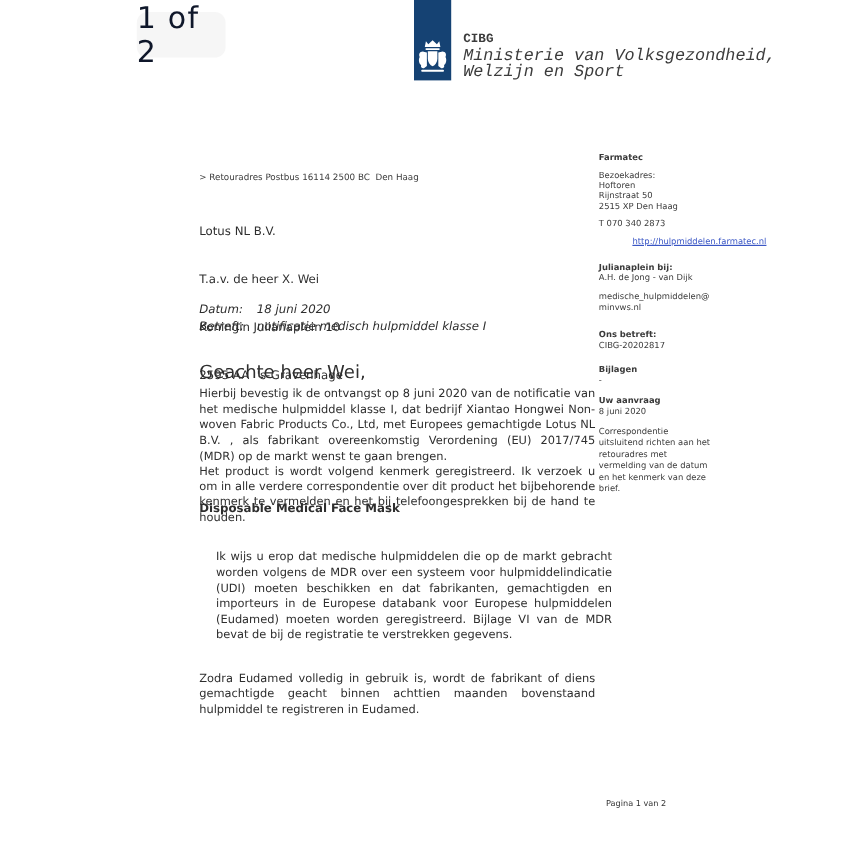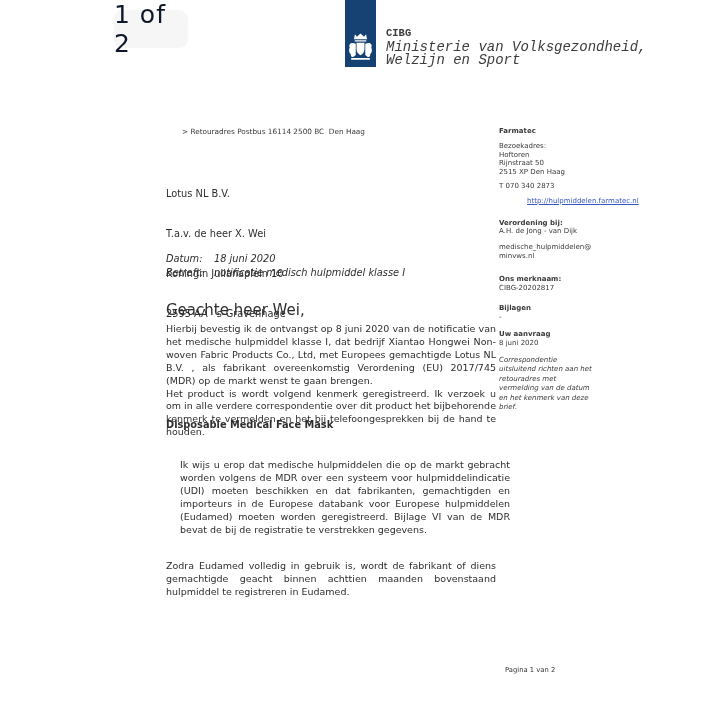--- a/index.html
+++ b/index.html
@@ -29,21 +29,21 @@
   .ribbon {
     left: 345px; top: 0; width: 31px; height: 67px;
     background: #154273;
   }
   .crest { position: absolute; left: 2px; top: 31px; }
   .logo-text { left: 386px; top: 27px; font-family: Liberation Mono, monospace; color: #3c3c3c; }
   .logo-org { font-weight: bold; font-size: 10.5px; margin-bottom: 2px; }
   .logo-ministry { font-style: italic; font-size: 14px; line-height: 13px; }
 
   
-  .return-address { left: 166px; top: 127px; font-size: 7.3px; color: #3a3a3a; white-space: pre; margin-left: 16px; }
+  .return-address { left: 166px; top: 143px; font-size: 7.3px; color: #3a3a3a; white-space: pre; }
   .recipient { left: 166px; top: 160px; font-size: 9.8px; line-height: 13.4px; white-space: pre; }
   .meta { left: 166px; top: 252px; font-size: 9.8px; line-height: 14px; font-style: italic; }
   .meta-row { display: flex; }
   .meta-label { width: 48px; }
   .salutation { left: 166px; top: 301px; font-size: 15px; }
   .bodytext { width: 330px; text-align: justify; font-size: 9.5px; line-height: 12.9px; }
   .group1 { left: 166px; top: 323px; }
   .product { left: 166px; top: 418px; font-size: 9.8px; font-weight: bold; line-height: 13.4px; }
   .product-line2 { padding-left: 38px; }
   .group2 { left: 180px; top: 459px; }
@@ -54,21 +54,21 @@
   .sidebar { left: 499px; top: 127px; width: 97px; font-size: 7px; line-height: 8.8px; color: #3a3a3a; }
   .sb-b { font-weight: bold; }
   .mb6 { margin-bottom: 6px; }
   .mb5 { margin-bottom: 5px; }
   .mb7 { margin-bottom: 7px; }
   .mb8 { margin-bottom: 8px; }
   .mb12 { margin-bottom: 12px; }
   .mb13 { margin-bottom: 13px; }
   .mb14 { margin-bottom: 14px; }
   .sb-link { color: #3a56c5; text-decoration: underline; cursor: pointer; margin-left: 28px; }
-  .sb-note { font-style: italic; line-height: 9.5px; }
+  .sb-note { line-height: 9.5px; }
 </style>
 </head>
 <body>
 
 <div class="abs badge">1 of 2</div>
 
 <div class="abs ribbon">
   <svg class="crest" width="27" height="32" viewBox="0 0 34 38">
     <g fill="#ffffff">
       <path d="M10 3 L12.5 6.2 L17 2 L21.5 6.2 L24 3 L25.2 9.2 L8.8 9.2 Z"></path>
@@ -135,31 +135,31 @@
     <div>Hoftoren</div>
     <div>Rijnstraat 50</div>
     <div>2515 XP Den Haag</div>
   </div>
 
   <div class="mb6">T 070 340 2873</div>
 
   <div class="sb-link mb13">http://hulpmiddelen.farmatec.nl</div>
 
   <div class="mb7">
-    <div class="sb-b">Verordening bij:</div>
+    <div class="sb-b">Julianaplein bij:</div>
     <div>A.H. de Jong - van Dijk</div>
   </div>
 
   <div class="mb14">
     <div>medische_hulpmiddelen@</div>
     <div>minvws.nl</div>
   </div>
 
   <div class="mb12">
-    <div class="sb-b">Ons merknaam:</div>
+    <div class="sb-b">Ons betreft:</div>
     <div>CIBG-20202817</div>
   </div>
 
   <div class="mb8">
     <div class="sb-b">Bijlagen</div>
     <div>-</div>
   </div>
 
   <div class="mb8">
     <div class="sb-b">Uw aanvraag</div>

